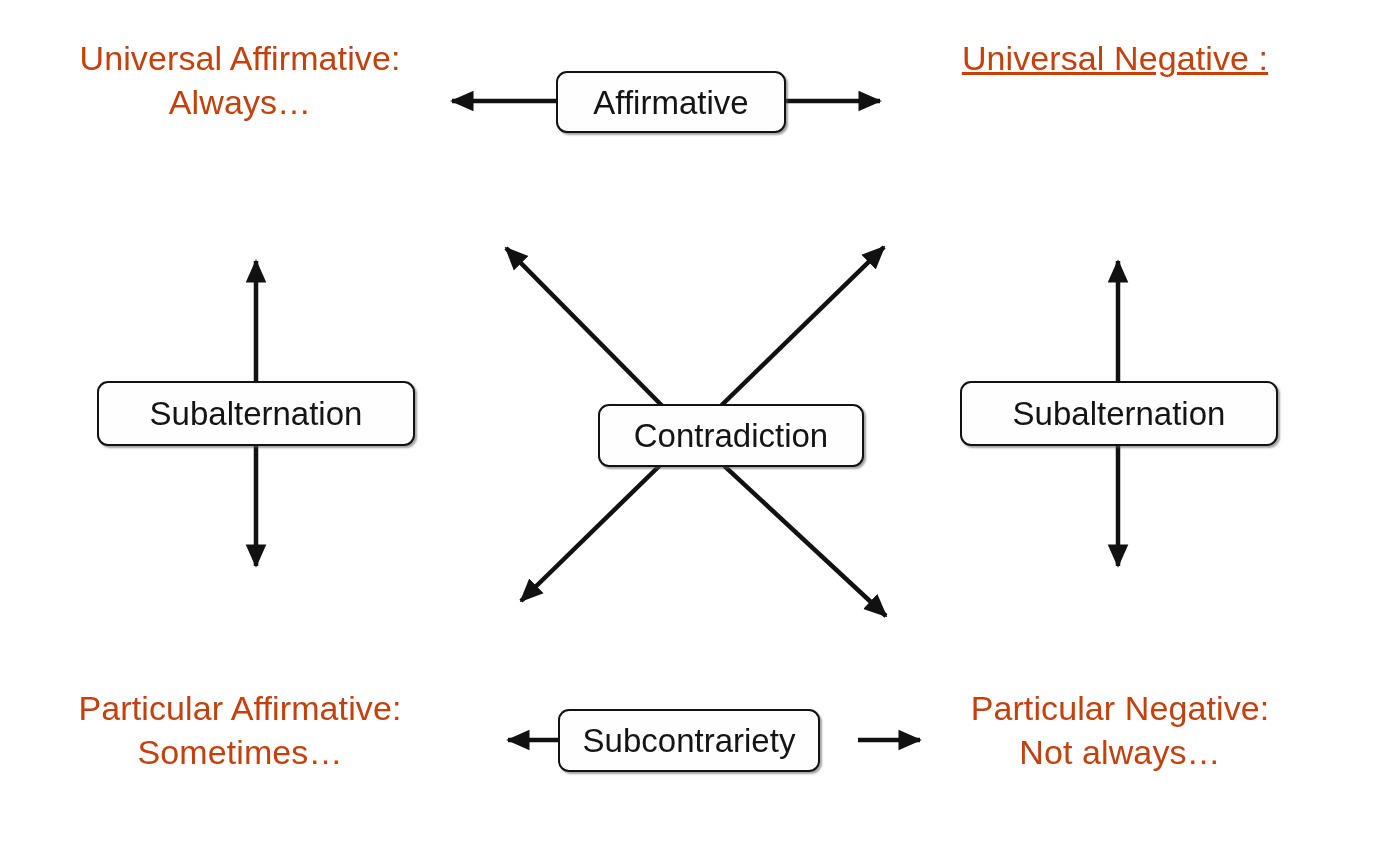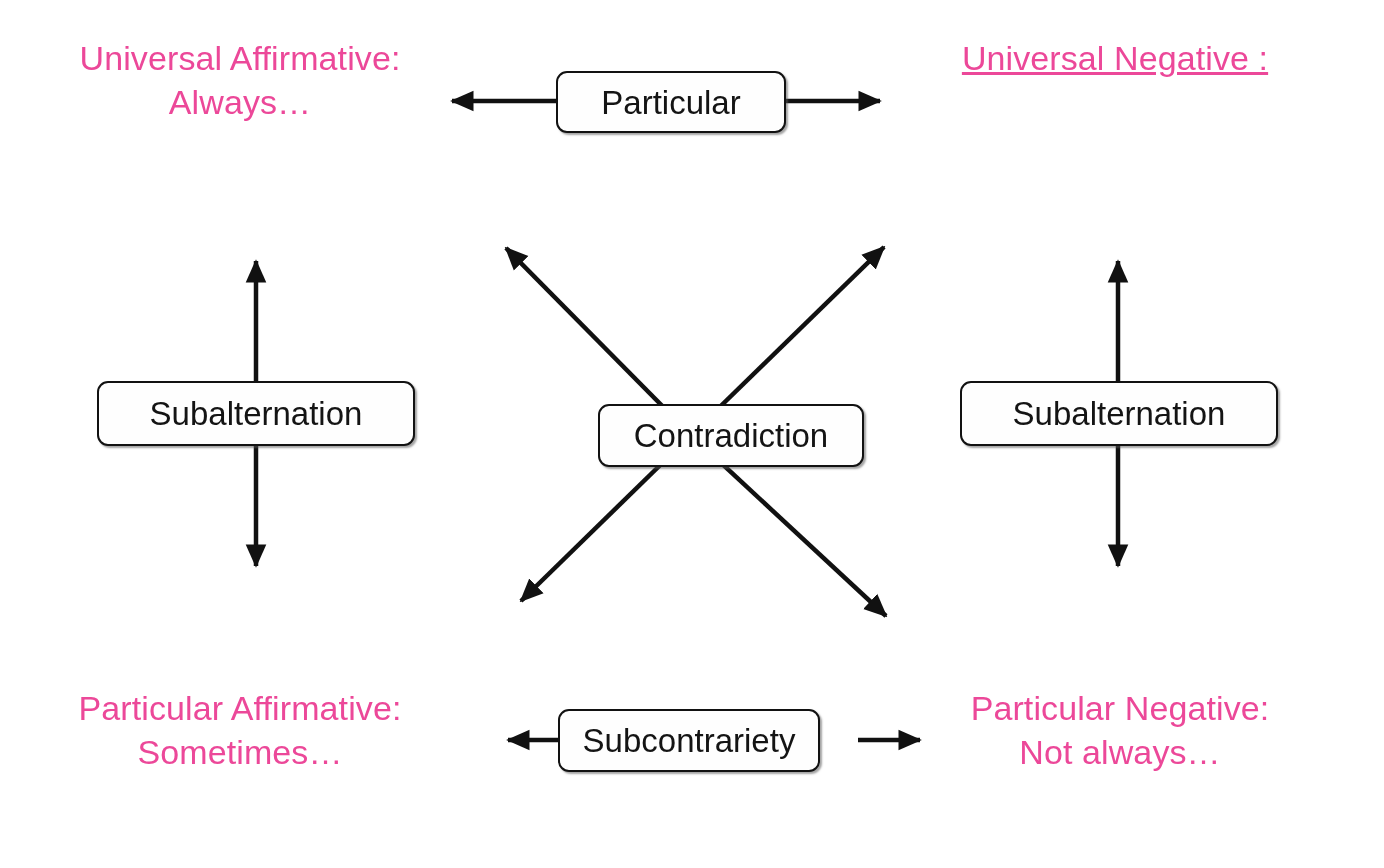--- a/index.html
+++ b/index.html
@@ -22,21 +22,21 @@
   #arrow-layer {
     position: absolute;
     left: 0;
     top: 0;
     width: 1384px;
     height: 868px;
   }
   .corner-label {
     position: absolute;
     text-align: center;
-    color: #ec4899;
+    color: #c2410c;
     font-size: 34px;
     line-height: 1.30;
     letter-spacing: 0.1px;
     white-space: nowrap;
   }
   .corner-label .line2 {
     display: block;
   }
   .node-box {
     position: absolute;
@@ -121,21 +121,21 @@
     <span>Particular Affirmative:</span>
     <span class="line2">Sometimes…</span>
   </div>
 
   <div class="corner-label" id="label-particular-negative">
     <span>Particular Negative:</span>
     <span class="line2">Not always…</span>
   </div>
 
   <div class="node-box" id="box-contrariety">
-    <span>Particular</span>
+    <span>Affirmative</span>
   </div>
 
   <div class="node-box" id="box-subalternation-left">
     <span>Subalternation</span>
   </div>
 
   <div class="node-box" id="box-contradiction">
     <span>Contradiction</span>
   </div>
 

